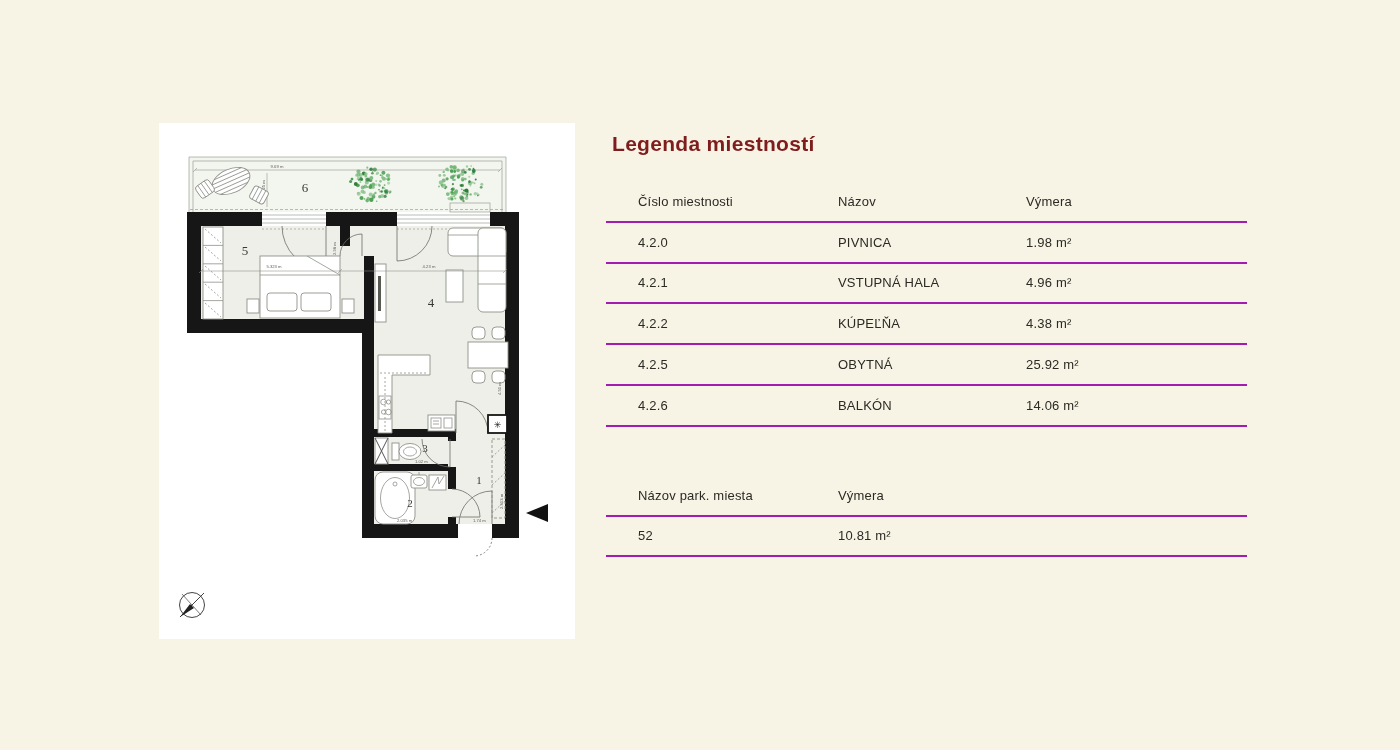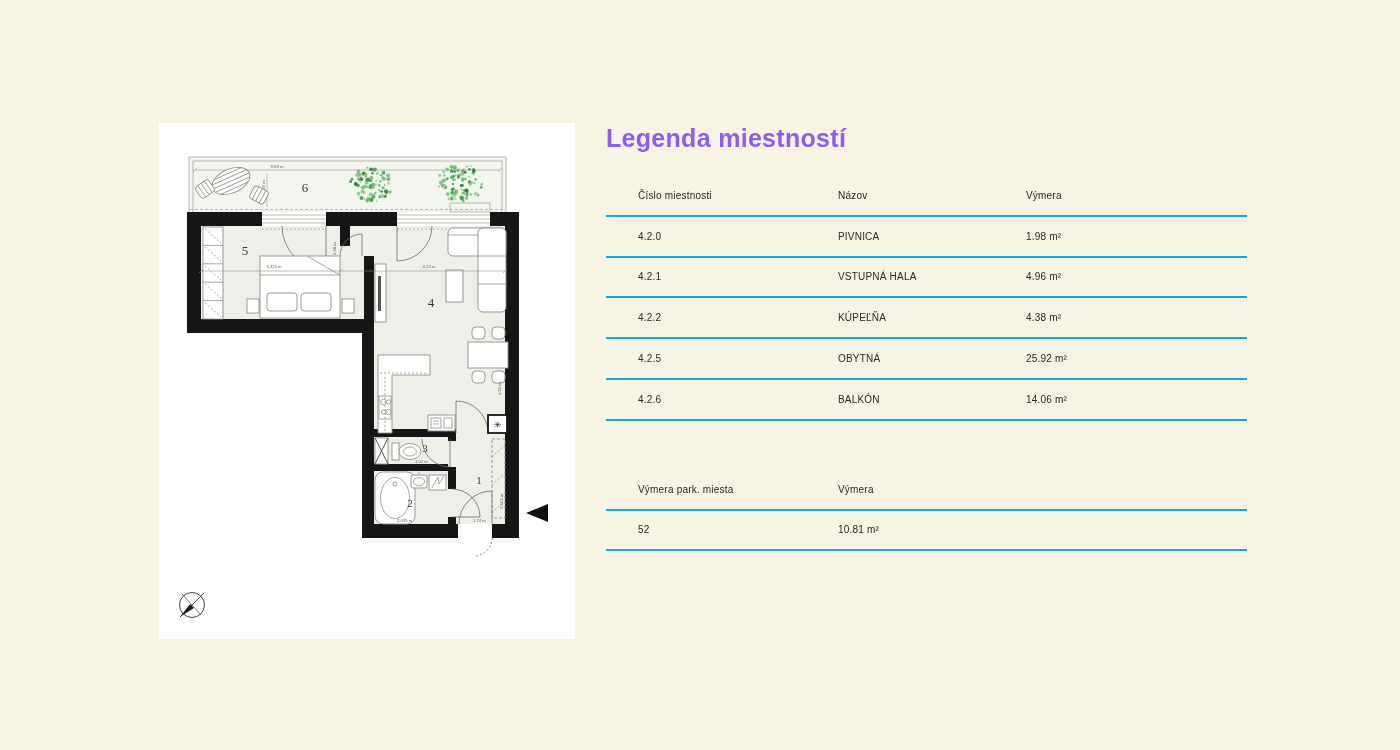--- a/index.html
+++ b/index.html
@@ -14,29 +14,29 @@
   
   .plan-box{
     position:absolute;left:159px;top:123px;width:416px;height:516px;
     background:#ffffff;
   }
   .plan-box svg{display:block;width:416px;height:516px;}
 
   
   .legend{position:absolute;left:606px;top:123px;width:641px;color:#2b2a23;}
   .legend-title{
-    margin:0;font-size:25px;line-height:30px;font-weight:bold;
-    color:#8b5cf6;letter-spacing:.3px;
+    margin:6px;font-size:21px;line-height:30px;font-weight:bold;
+    color:#7f1d1d;letter-spacing:.3px;
   }
   .tbl{margin-top:23px;}
   .tbl-parking{margin-top:49px;}
   .t-row{
     display:flex;align-items:center;
-    height:38.8px;border-bottom:2px solid #0ea5e9;
-    font-size:10px;letter-spacing:.2px;color:#2b2a23;
+    height:38.8px;border-bottom:2px solid #a21caf;
+    font-size:13px;letter-spacing:.2px;color:#2b2a23;
   }
   .t-head{color:#2b2a23;}
   .c-num{width:232px;padding-left:32px;box-sizing:border-box;flex-shrink:0;}
   .c-name{flex:1;}
   .c-area{padding-right:33px;flex:1;}
 
   
   .wall{fill:#161616;}
   .furn{fill:#ffffff;stroke:#8e9289;stroke-width:.9;}
   .furnln{stroke:#8e9289;stroke-width:.8;fill:none;}
@@ -489,21 +489,21 @@
       </div>
       <div class="t-row">
         <div class="c-num">4.2.6</div>
         <div class="c-name">BALKÓN</div>
         <div class="c-area">14.06 m²</div>
       </div>
     </div>
 
     <div class="tbl tbl-parking">
       <div class="t-row t-head">
-        <div class="c-num">Výmera park. miesta</div>
+        <div class="c-num">Názov park. miesta</div>
         <div class="c-area">Výmera</div>
       </div>
       <div class="t-row">
         <div class="c-num">52</div>
         <div class="c-area">10.81 m²</div>
       </div>
     </div>
   </div>
 
 </div>

